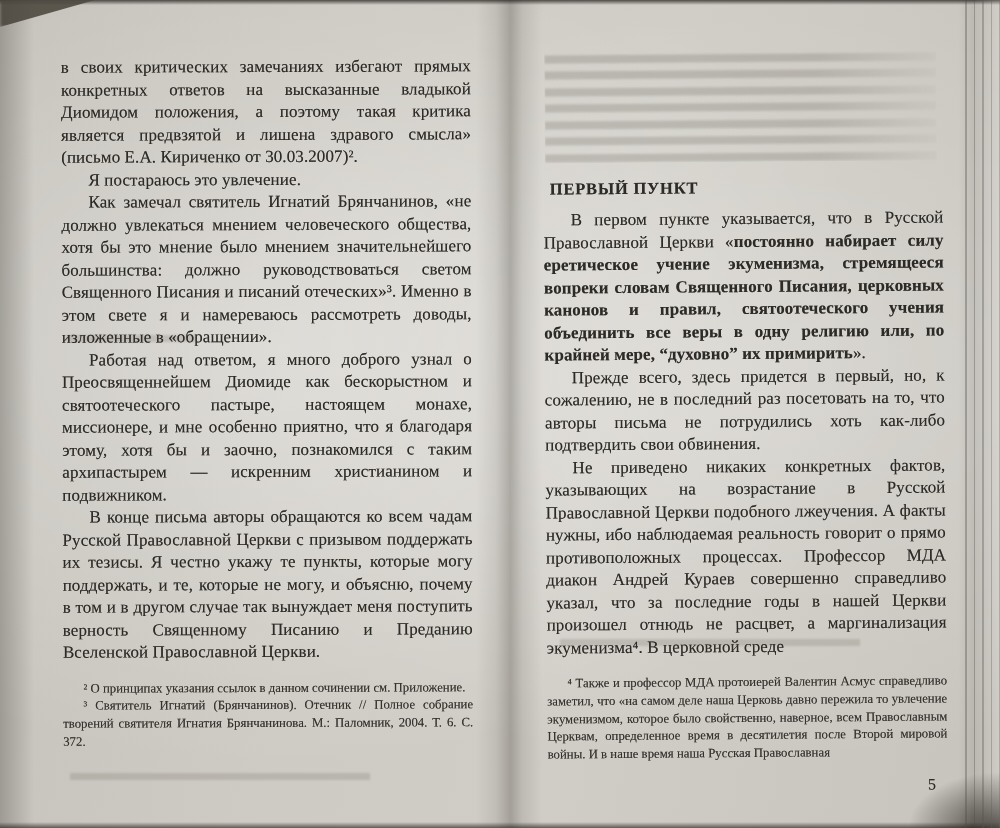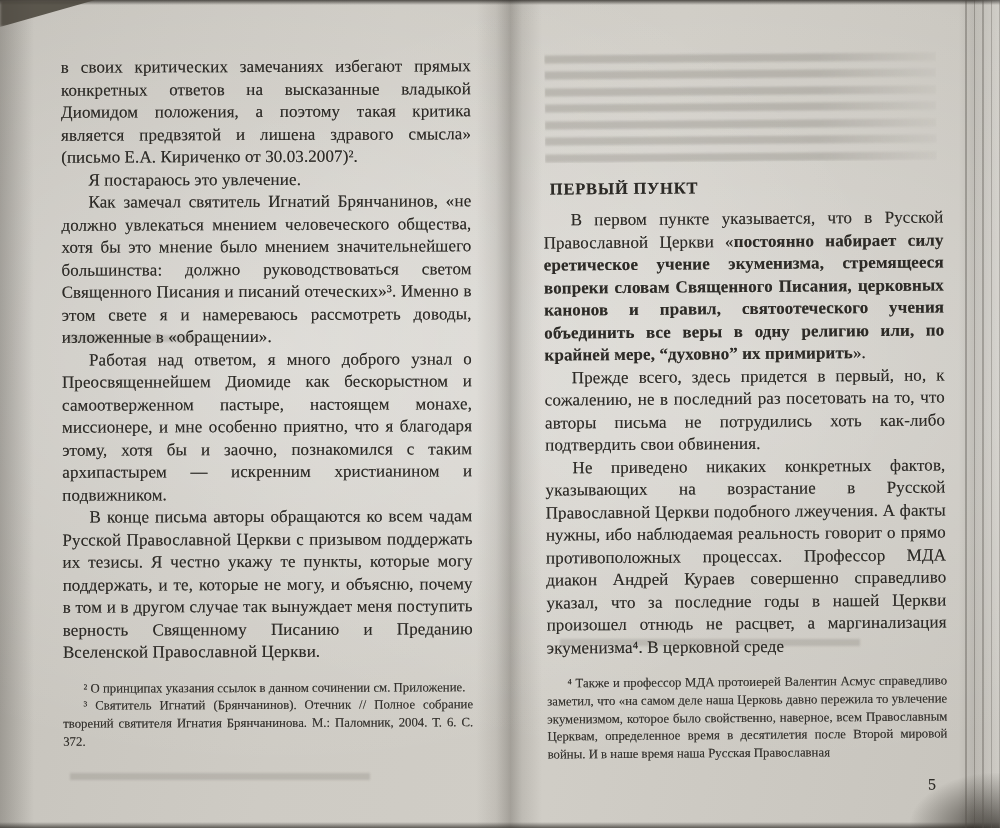--- a/index.html
+++ b/index.html
@@ -139,21 +139,21 @@
   <div class="gutter"></div>
 
   <div class="bleed-strip s1"></div>
   <div class="bleed-strip s2"></div>
   <div class="bleed-strip s3"></div>
 
   <div class="page left-page">
     <p class="para cont">в своих критических замечаниях избегают прямых конкретных ответов на высказанные владыкой Диомидом положения, а поэтому такая критика является предвзятой и лишена здравого смысла» (письмо Е.А. Кириченко от 30.03.2007)².</p>
     <p class="para">Я постараюсь это увлечение.</p>
     <p class="para">Как замечал святитель Игнатий Брянчанинов, «не должно увлекаться мнением человеческого общества, хотя бы это мнение было мнением значительнейшего большинства: должно руководствоваться светом Священного Писания и писаний отеческих»³. Именно в этом свете я и намереваюсь рассмотреть доводы, изложенные в «обращении».</p>
-    <p class="para">Работая над ответом, я много доброго узнал о Преосвященнейшем Диомиде как бескорыстном и самоотверженном пастыре, настоящем монахе, миссионере, и мне особенно приятно, что я благодаря этому, хотя бы и заочно, познакомился с таким архипастырем — искренним христианином и подвижником.</p>
+    <p class="para">Работая над ответом, я много доброго узнал о Преосвященнейшем Диомиде как бескорыстном и святоотеческого пастыре, настоящем монахе, миссионере, и мне особенно приятно, что я благодаря этому, хотя бы и заочно, познакомился с таким архипастырем — искренним христианином и подвижником.</p>
     <p class="para">В конце письма авторы обращаются ко всем чадам Русской Православной Церкви с призывом поддержать их тезисы. Я честно укажу те пункты, которые могу поддержать, и те, которые не могу, и объясню, почему в том и в другом случае так вынуждает меня поступить верность Священному Писанию и Преданию Вселенской Православной Церкви.</p>
     <div class="footnotes">
       <p class="fn">² О принципах указания ссылок в данном сочинении см. Приложение.</p>
       <p class="fn">³ Святитель Игнатий (Брянчанинов). Отечник // Полное собрание творений святителя Игнатия Брянчанинова. М.: Паломник, 2004. Т. 6. С. 372.</p>
     </div>
   </div>
 
   <div class="page right-page">
     <div class="bleed"></div>
     <h2 class="heading">ПЕРВЫЙ ПУНКТ</h2>

